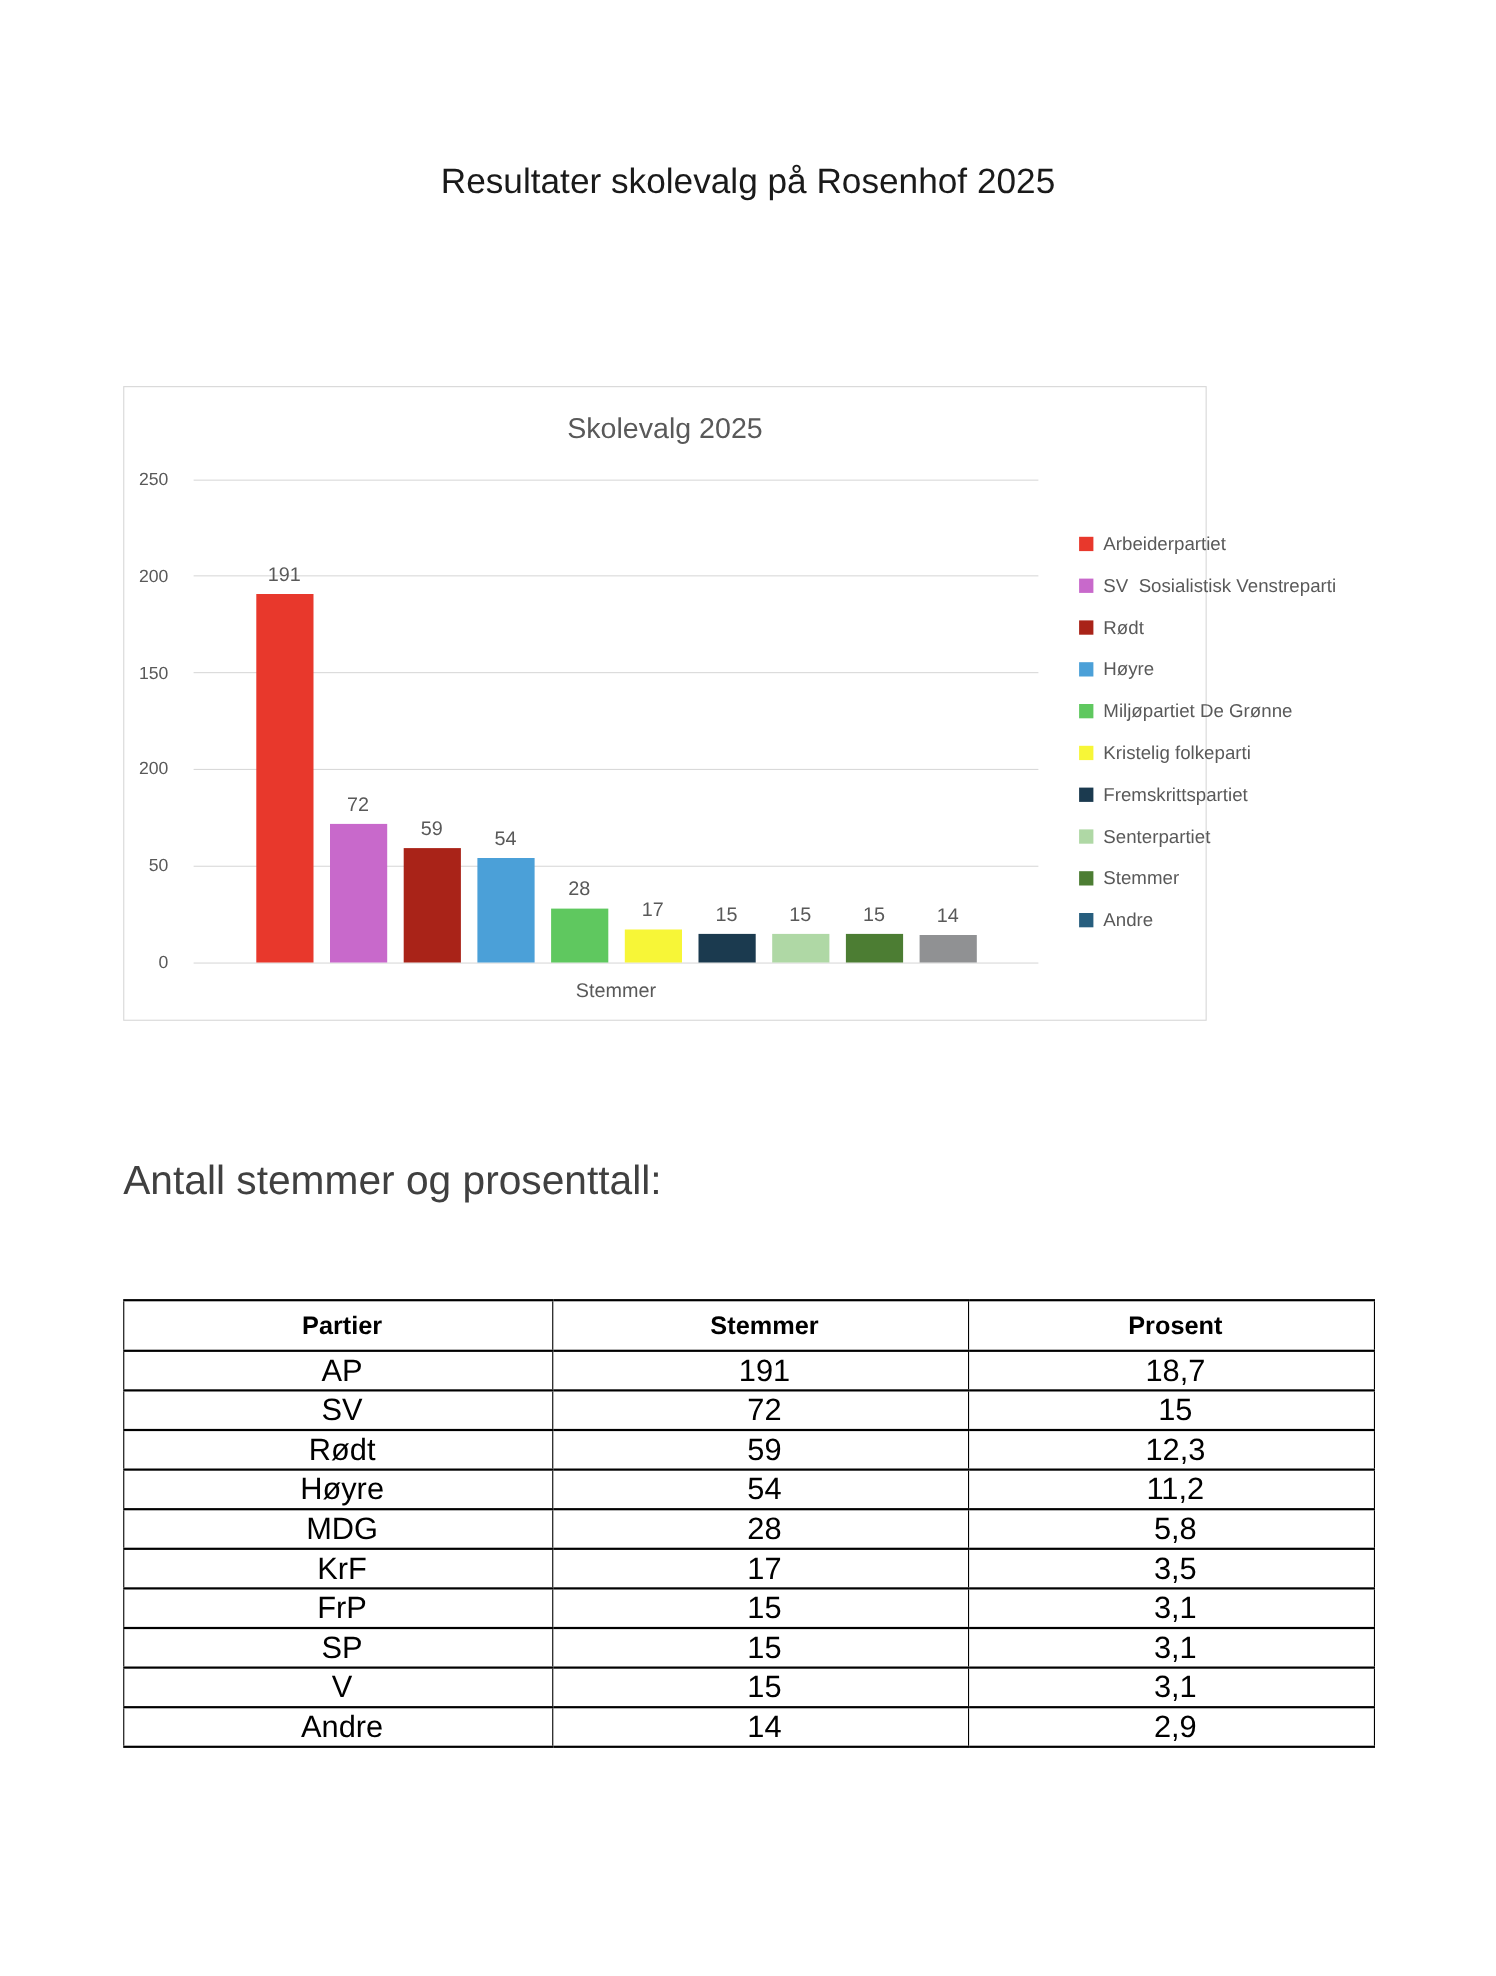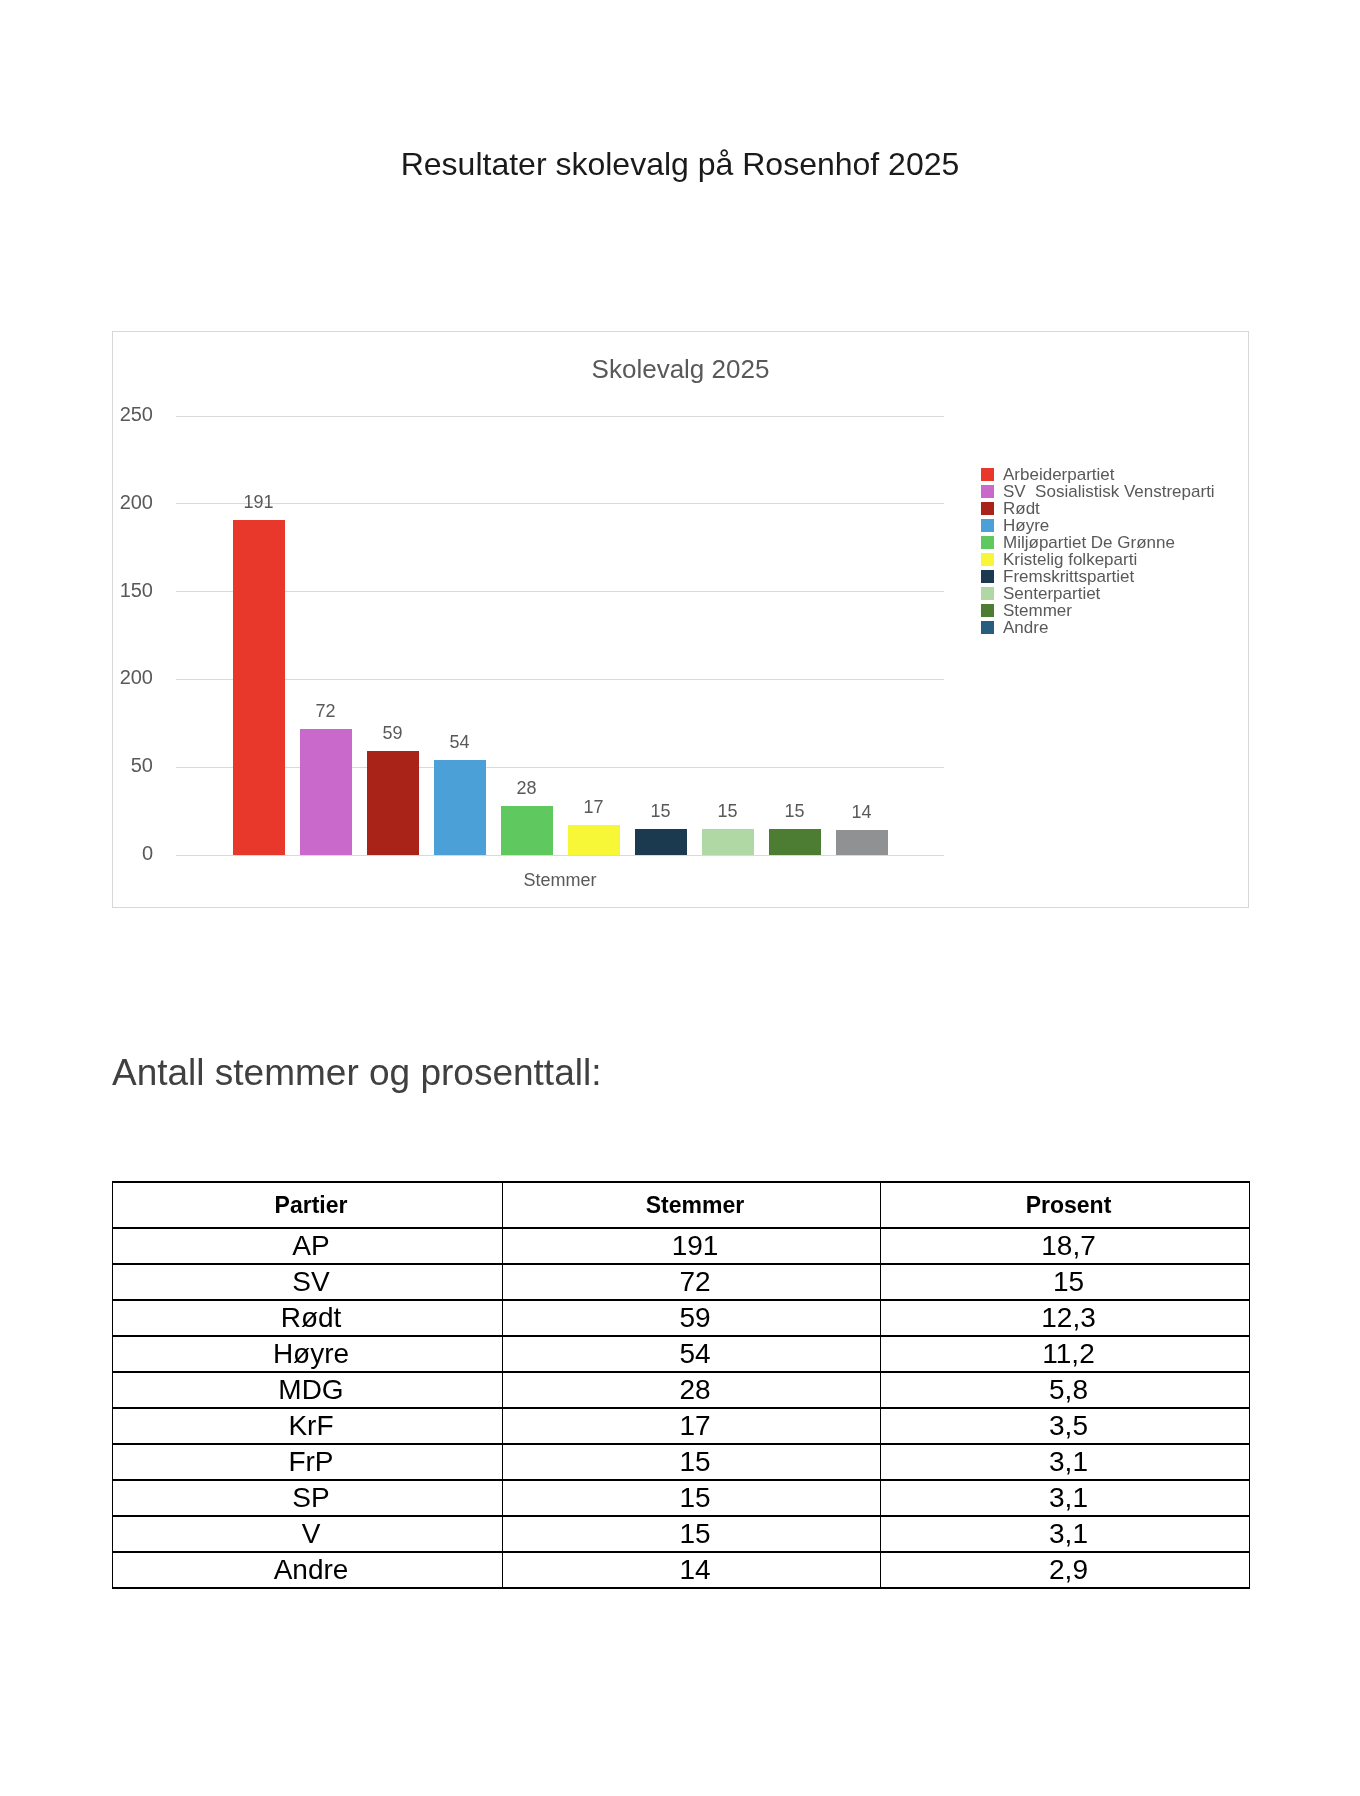--- a/index.html
+++ b/index.html
@@ -15,48 +15,48 @@
     text-align:center; font-size:32px; font-weight:400; color:#1a1a1a;
     margin:0;
   }
   .section-heading {
     position:absolute; top:1052px; left:112px;
     font-size:37px; font-weight:400; color:#404040; margin:0;
   }
 
   
   .chart-card {
-    position:absolute; left:112px; top:331px; width:1137px; height:577px;
+    position:absolute; left:112px; top:351px; width:985px; height:577px;
     border:1px solid #d7d7d7; background:#ffffff; box-sizing:border-box;
   }
   .chart-title {
     position:absolute; top:22px; left:0; width:100%;
     text-align:center; font-size:26px; color:#595959;
   }
   .plot { position:absolute; left:63px; top:84px; width:768px; height:439px; }
   .gridline { position:absolute; left:0; width:100%; height:1px; background:#d9d9d9; }
   .bars {
     position:absolute; left:0; bottom:0; width:100%; height:100%;
     display:flex; justify-content:center; align-items:flex-end; gap:15px;
   }
   .bar-slot { position:relative; flex:0 0 52px; width:52px; height:100%; }
   .bar { position:absolute; bottom:0; left:0; width:100%; }
   .bar-value {
     position:absolute; left:-24px; right:-24px; text-align:center;
     font-size:18px; color:#595959; white-space:nowrap;
   }
   .ylabels { position:absolute; left:0; top:84px; width:50px; height:439px; }
-  .ylabel { position:absolute; right:10px; font-size:20px; color:#595959; }
+  .ylabel { position:absolute; right:10px; font-size:16px; color:#595959; }
   .xlabel {
     position:absolute; left:63px; top:538px; width:768px;
     text-align:center; font-size:18px; color:#595959;
   }
   .legend {
     position:absolute; left:868px; top:134px;
-    display:flex; flex-direction:column; 
+    display:flex; flex-direction:column; gap:21px;
   }
   .legend-item { display:flex; align-items:center; gap:9px; height:17px; }
   .legend-swatch { width:13px; height:13px; flex:0 0 13px; }
   .legend-label { font-size:17px; color:#595959; white-space:pre; }
 
   
   .results-table {
     position:absolute; left:112px; top:1181px; width:1137px;
     border-collapse:collapse; table-layout:fixed;
   }

